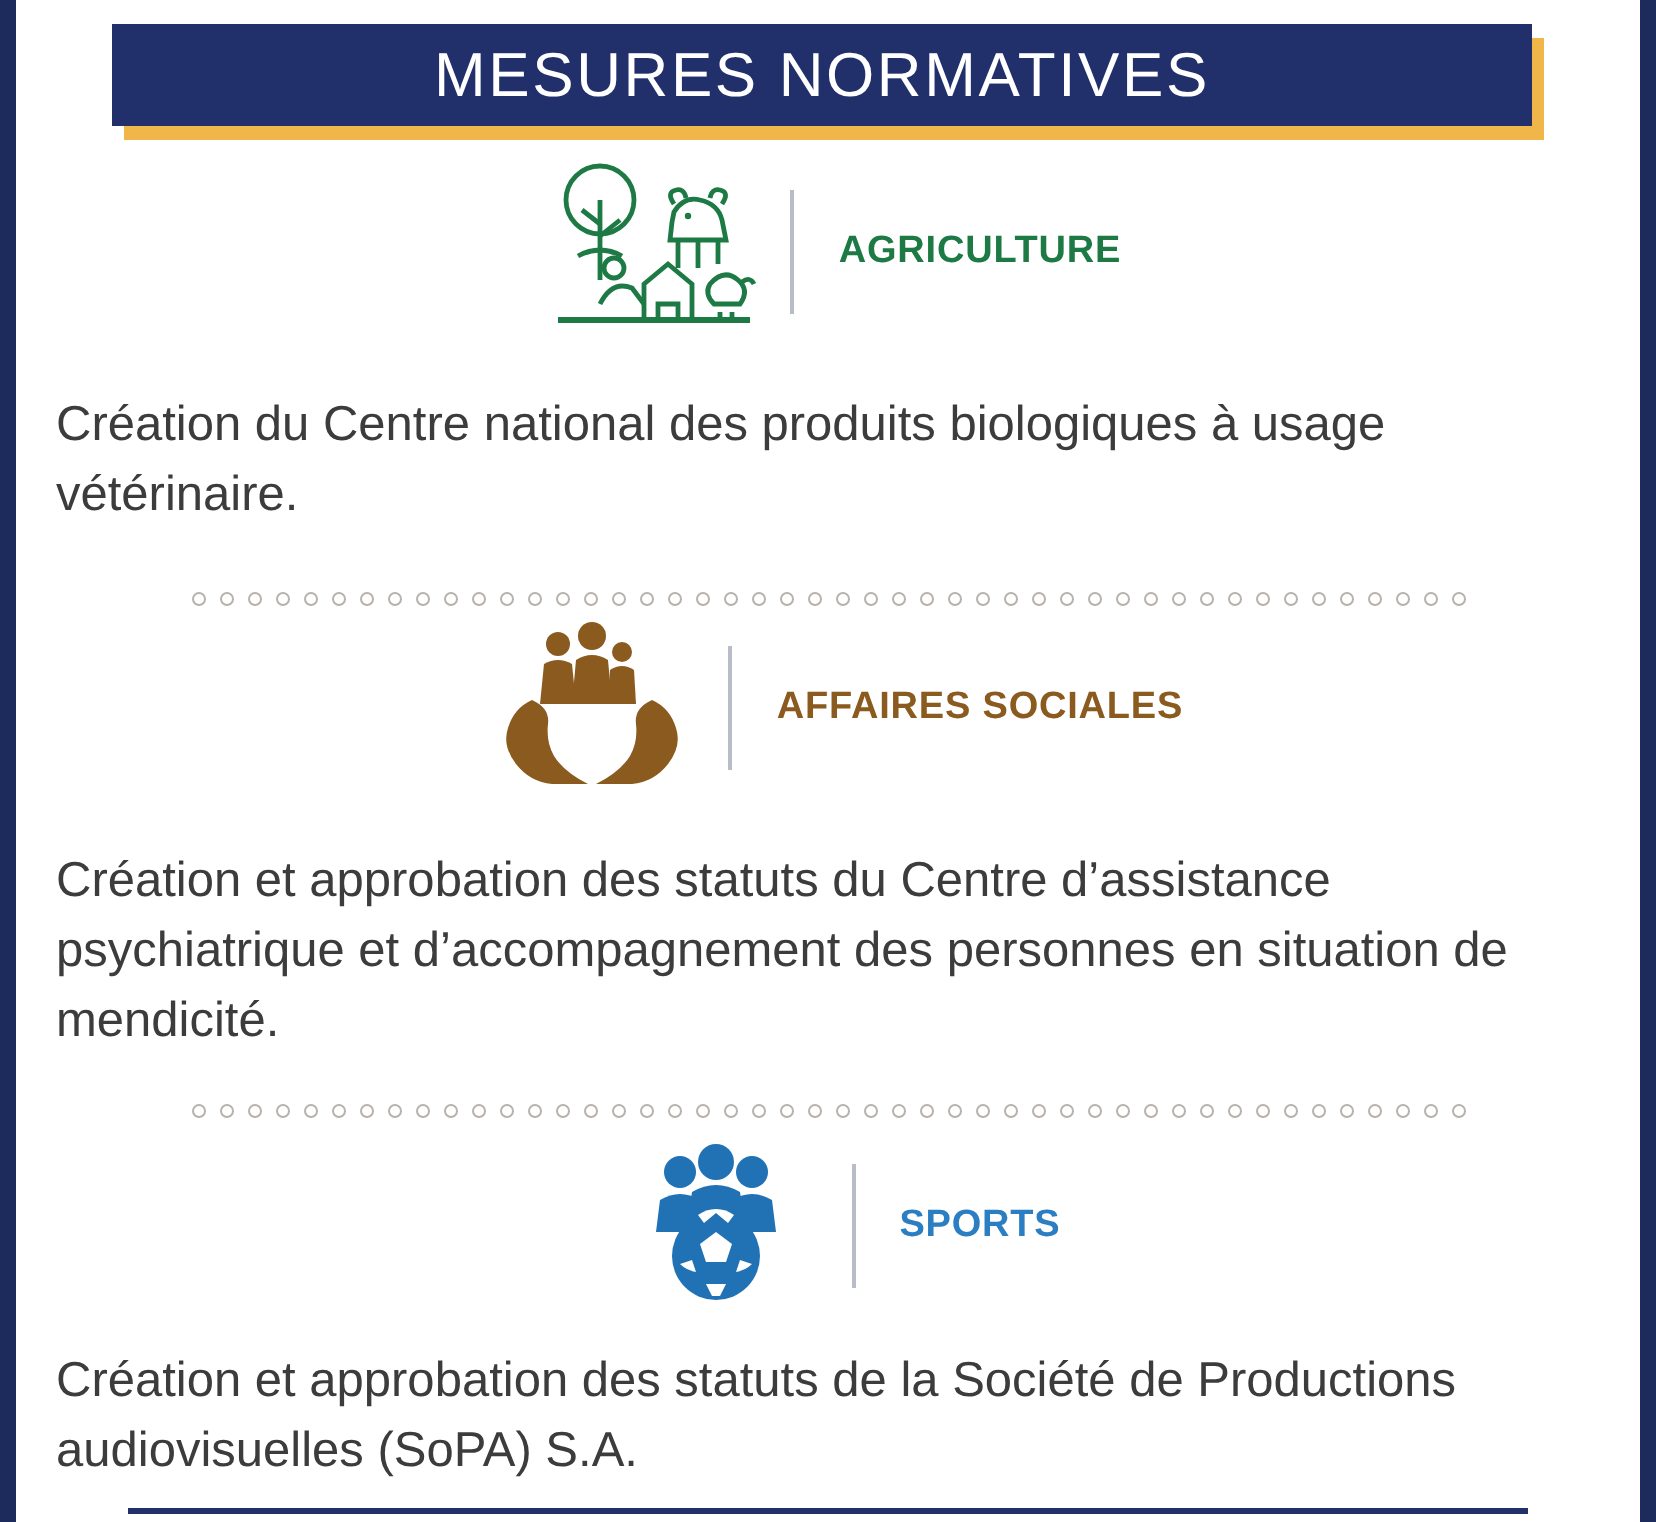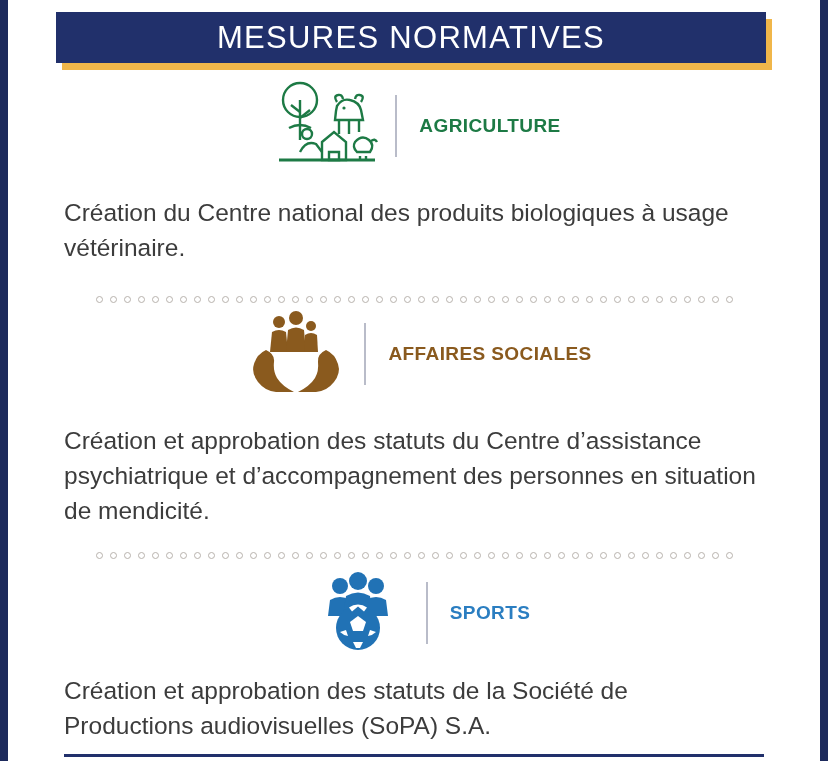--- a/index.html
+++ b/index.html
@@ -105,21 +105,21 @@
     line-height: 1.18;
   }
   .sec-label.agri { color: #1d7a45; }
   .sec-label.soc  { color: #8a5a1e; }
   .sec-label.spo  { color: #2b7ec1; }
 
   .sec-body {
     font-size: 24.5px;
     color: #3c3c3c;
     line-height: 1.42;
-    padding: 0 64px;
+    padding: 0 28px;
     font-weight: 400;
   }
 
   
   .dotsep {
     display: flex;
     justify-content: center;
     gap: 7px;
   }
   .dotsep i {

